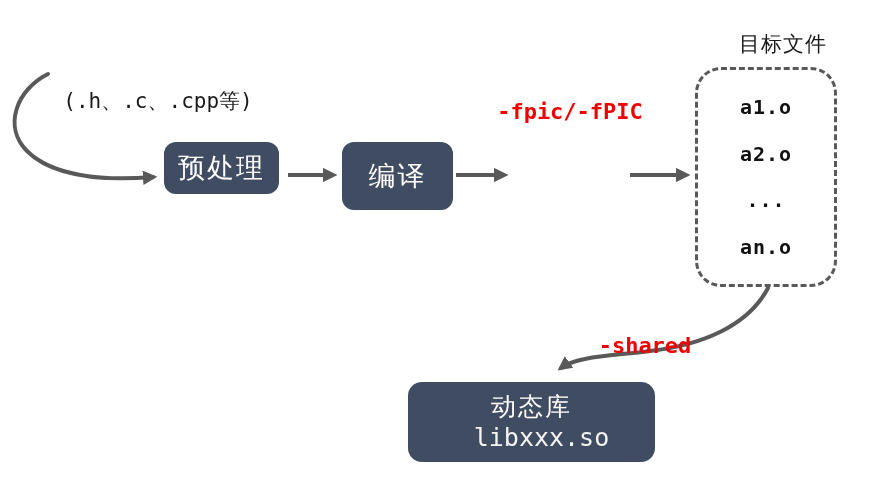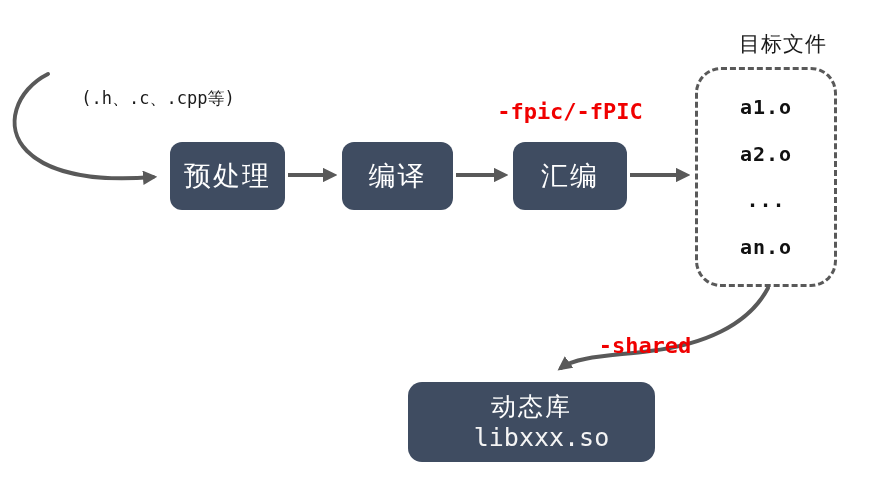--- a/index.html
+++ b/index.html
@@ -3,28 +3,28 @@
 <meta charset="utf-8">
 <style>
   html,body{margin:0;padding:0;background:#fff;}
   .stage{
     position:relative;width:890px;height:482px;background:#ffffff;
     font-family:"Liberation Sans",sans-serif;overflow:hidden;
   }
   .arrows{position:absolute;left:0;top:0;width:890px;height:482px;pointer-events:none;}
   .lbl{position:absolute;color:#1a1a1a;text-align:center;white-space:nowrap;}
   .source-title{left:94px;top:46px;width:160px;font-size:22px;letter-spacing:2px;}
-  .source-ext{left:38px;top:87px;width:240px;font-size:17px;font-family:"DejaVu Sans Mono","Liberation Mono",monospace;}
+  .source-ext{left:38px;top:87px;width:240px;font-size:21px;font-family:"DejaVu Sans Mono","Liberation Mono",monospace;}
   .obj-title{left:712px;top:30px;width:142px;font-size:21px;letter-spacing:1px;}
   .node{
     position:absolute;background:#3f4c61;color:#ffffff;border-radius:12px;
     display:flex;flex-direction:column;align-items:center;justify-content:center;
   }
   .node .step-text{font-size:27px;letter-spacing:2px;}
-  .step1{left:170px;top:142px;width:115px;height:68px;}
+  .step1{left:164px;top:142px;width:115px;height:52px;}
   .step2{left:342px;top:142px;width:111px;height:68px;}
   .step3{left:513px;top:142px;width:114px;height:68px;}
   .output{left:408px;top:382px;width:247px;height:80px;border-radius:14px;line-height:1.25;}
   .output .out-title{font-size:25px;letter-spacing:2px;}
   .output .out-file{font-size:25px;font-family:"DejaVu Sans Mono","Liberation Mono",monospace;color:#f4f4f4;margin-left:20px;}
   .flag{
     position:absolute;color:#f00000;font-weight:bold;font-size:22px;text-align:center;white-space:nowrap;
     font-family:"DejaVu Sans Mono","Liberation Mono",monospace;
   }
   .fpic{left:488px;top:99px;width:164px;}
@@ -59,23 +59,20 @@
   </svg>
 
   <div class="lbl source-ext">(.h、.c、.cpp等)</div>
 
   <div class="node step1">
     <span class="step-text">预处理</span>
   </div>
   <div class="node step2">
     <span class="step-text">编译</span>
   </div>
-  <div class="node step3">
-    <span class="step-text">汇编</span>
-  </div>
 
   <div class="flag fpic">-fpic/-fPIC</div>
 
   <div class="lbl obj-title">目标文件</div>
 
   <div class="dashed-box">
     <div class="obj-item">a1.o</div>
     <div class="obj-item">a2.o</div>
     <div class="obj-item">...</div>
     <div class="obj-item">an.o</div>

